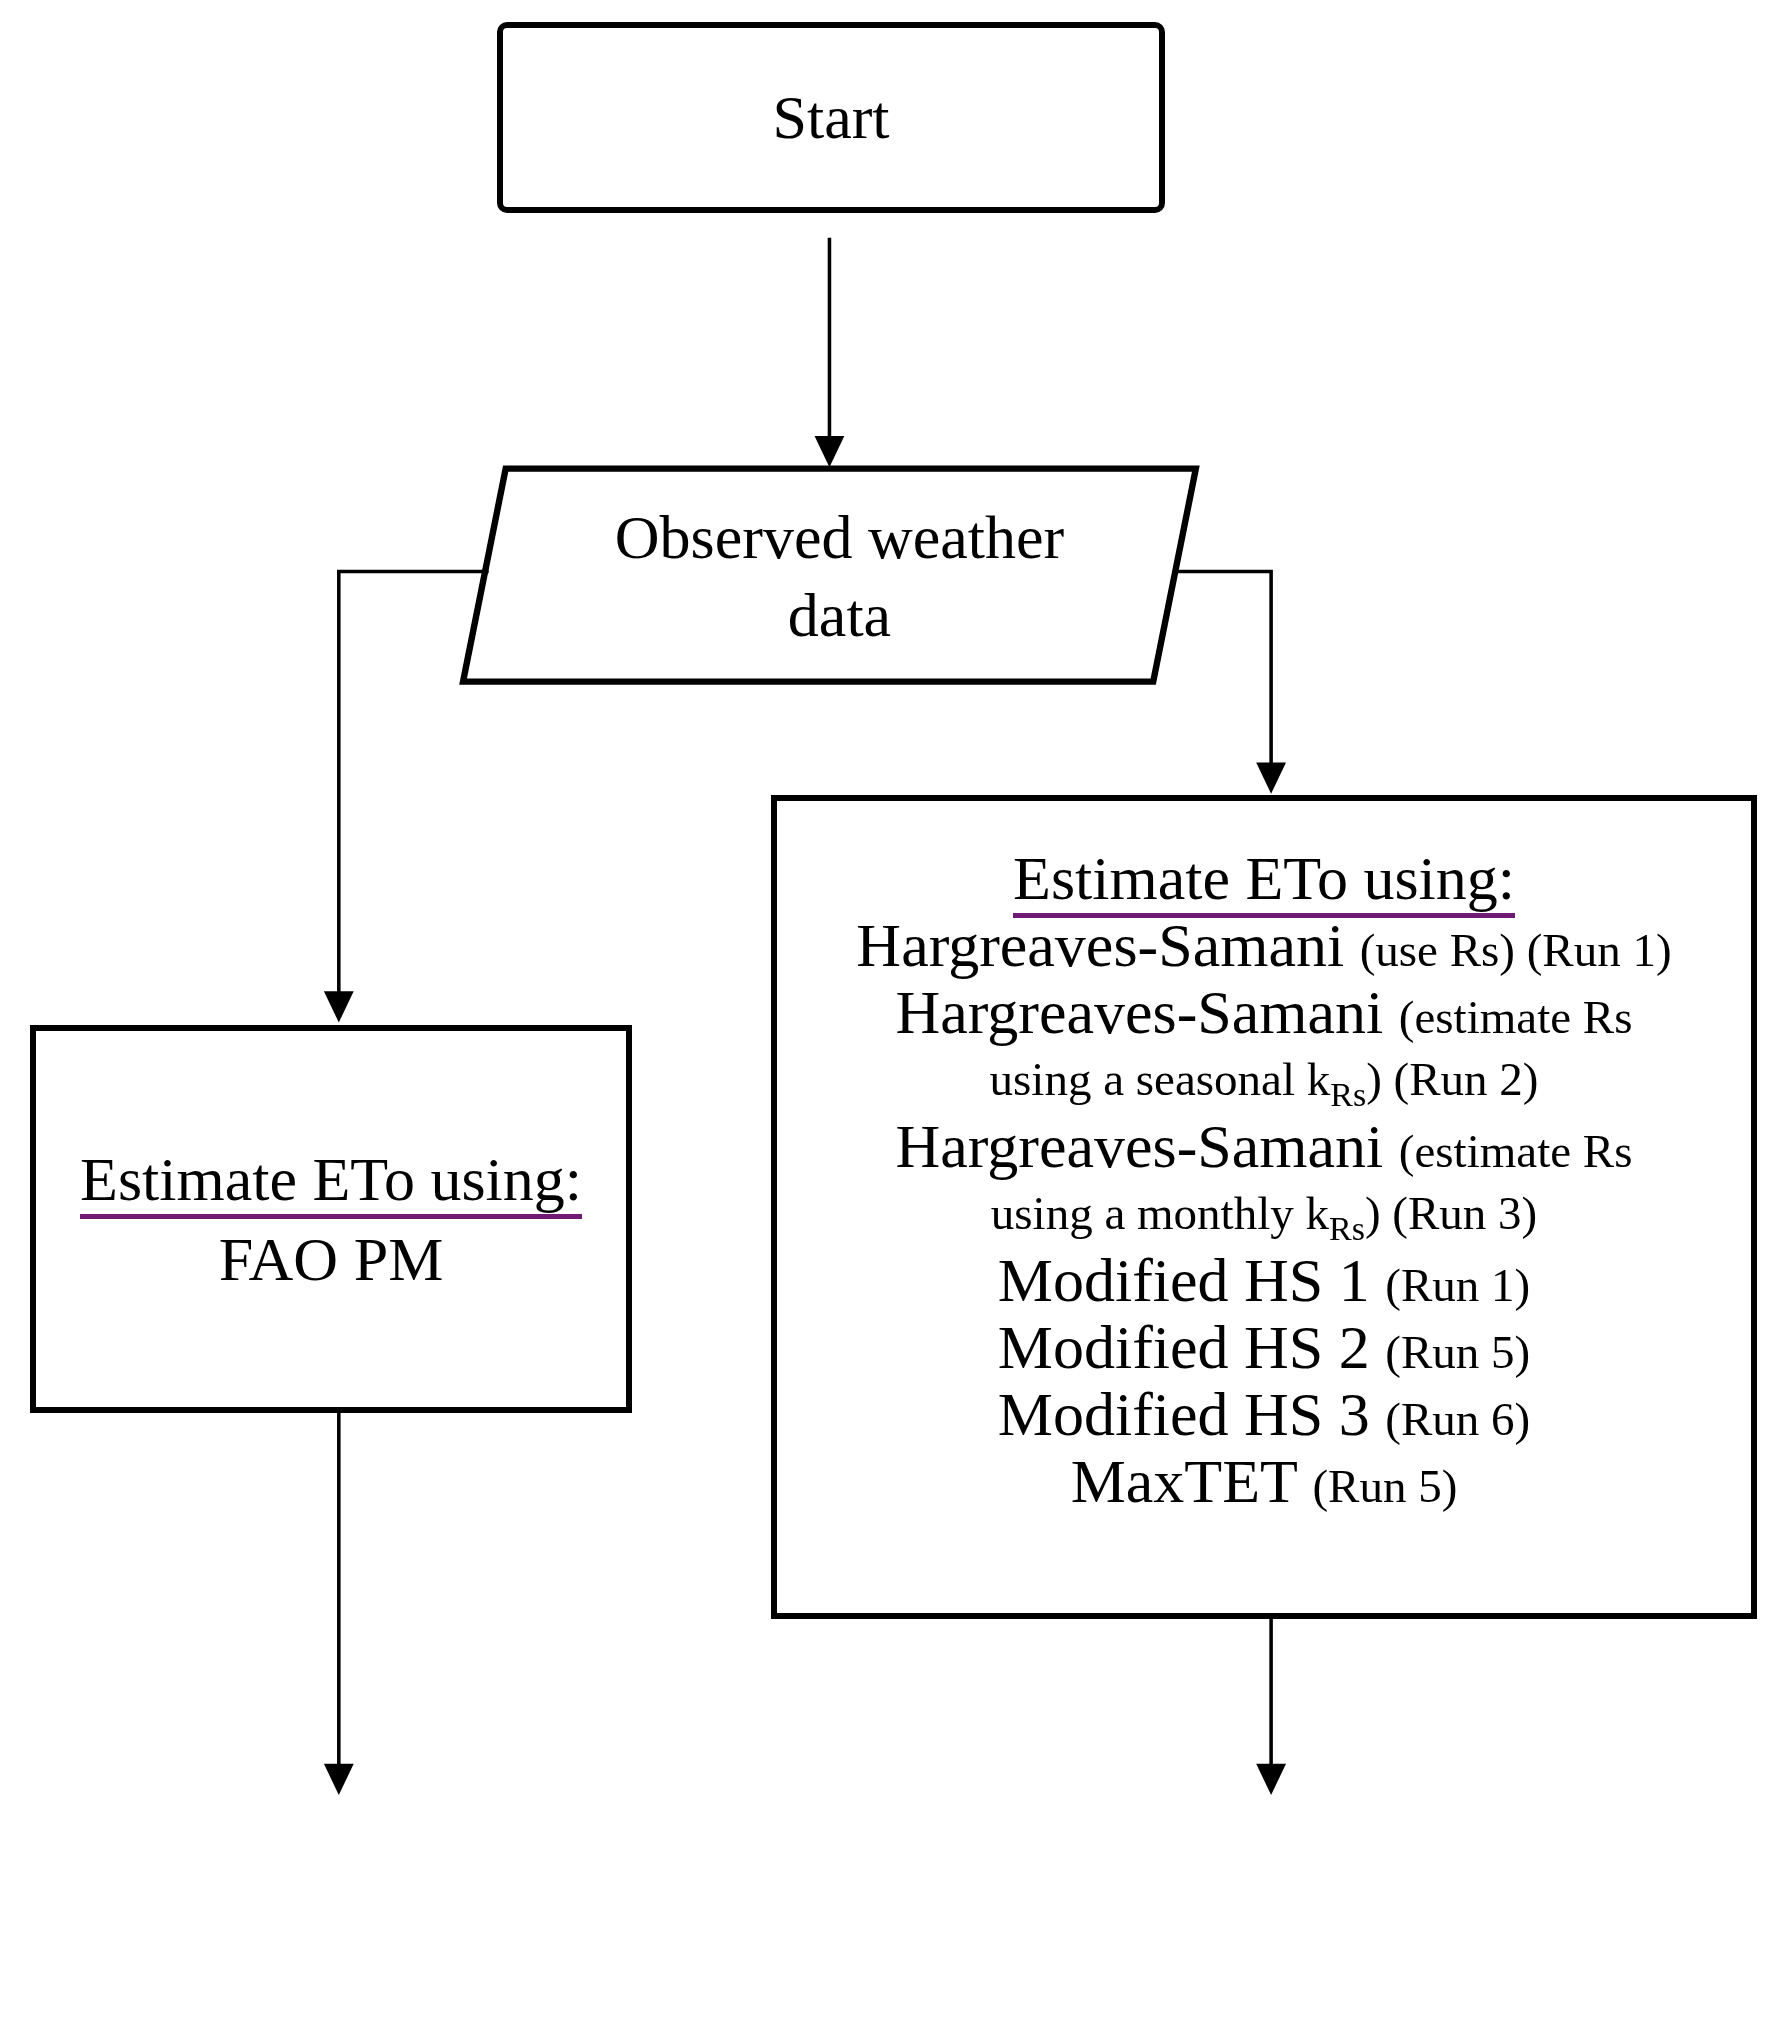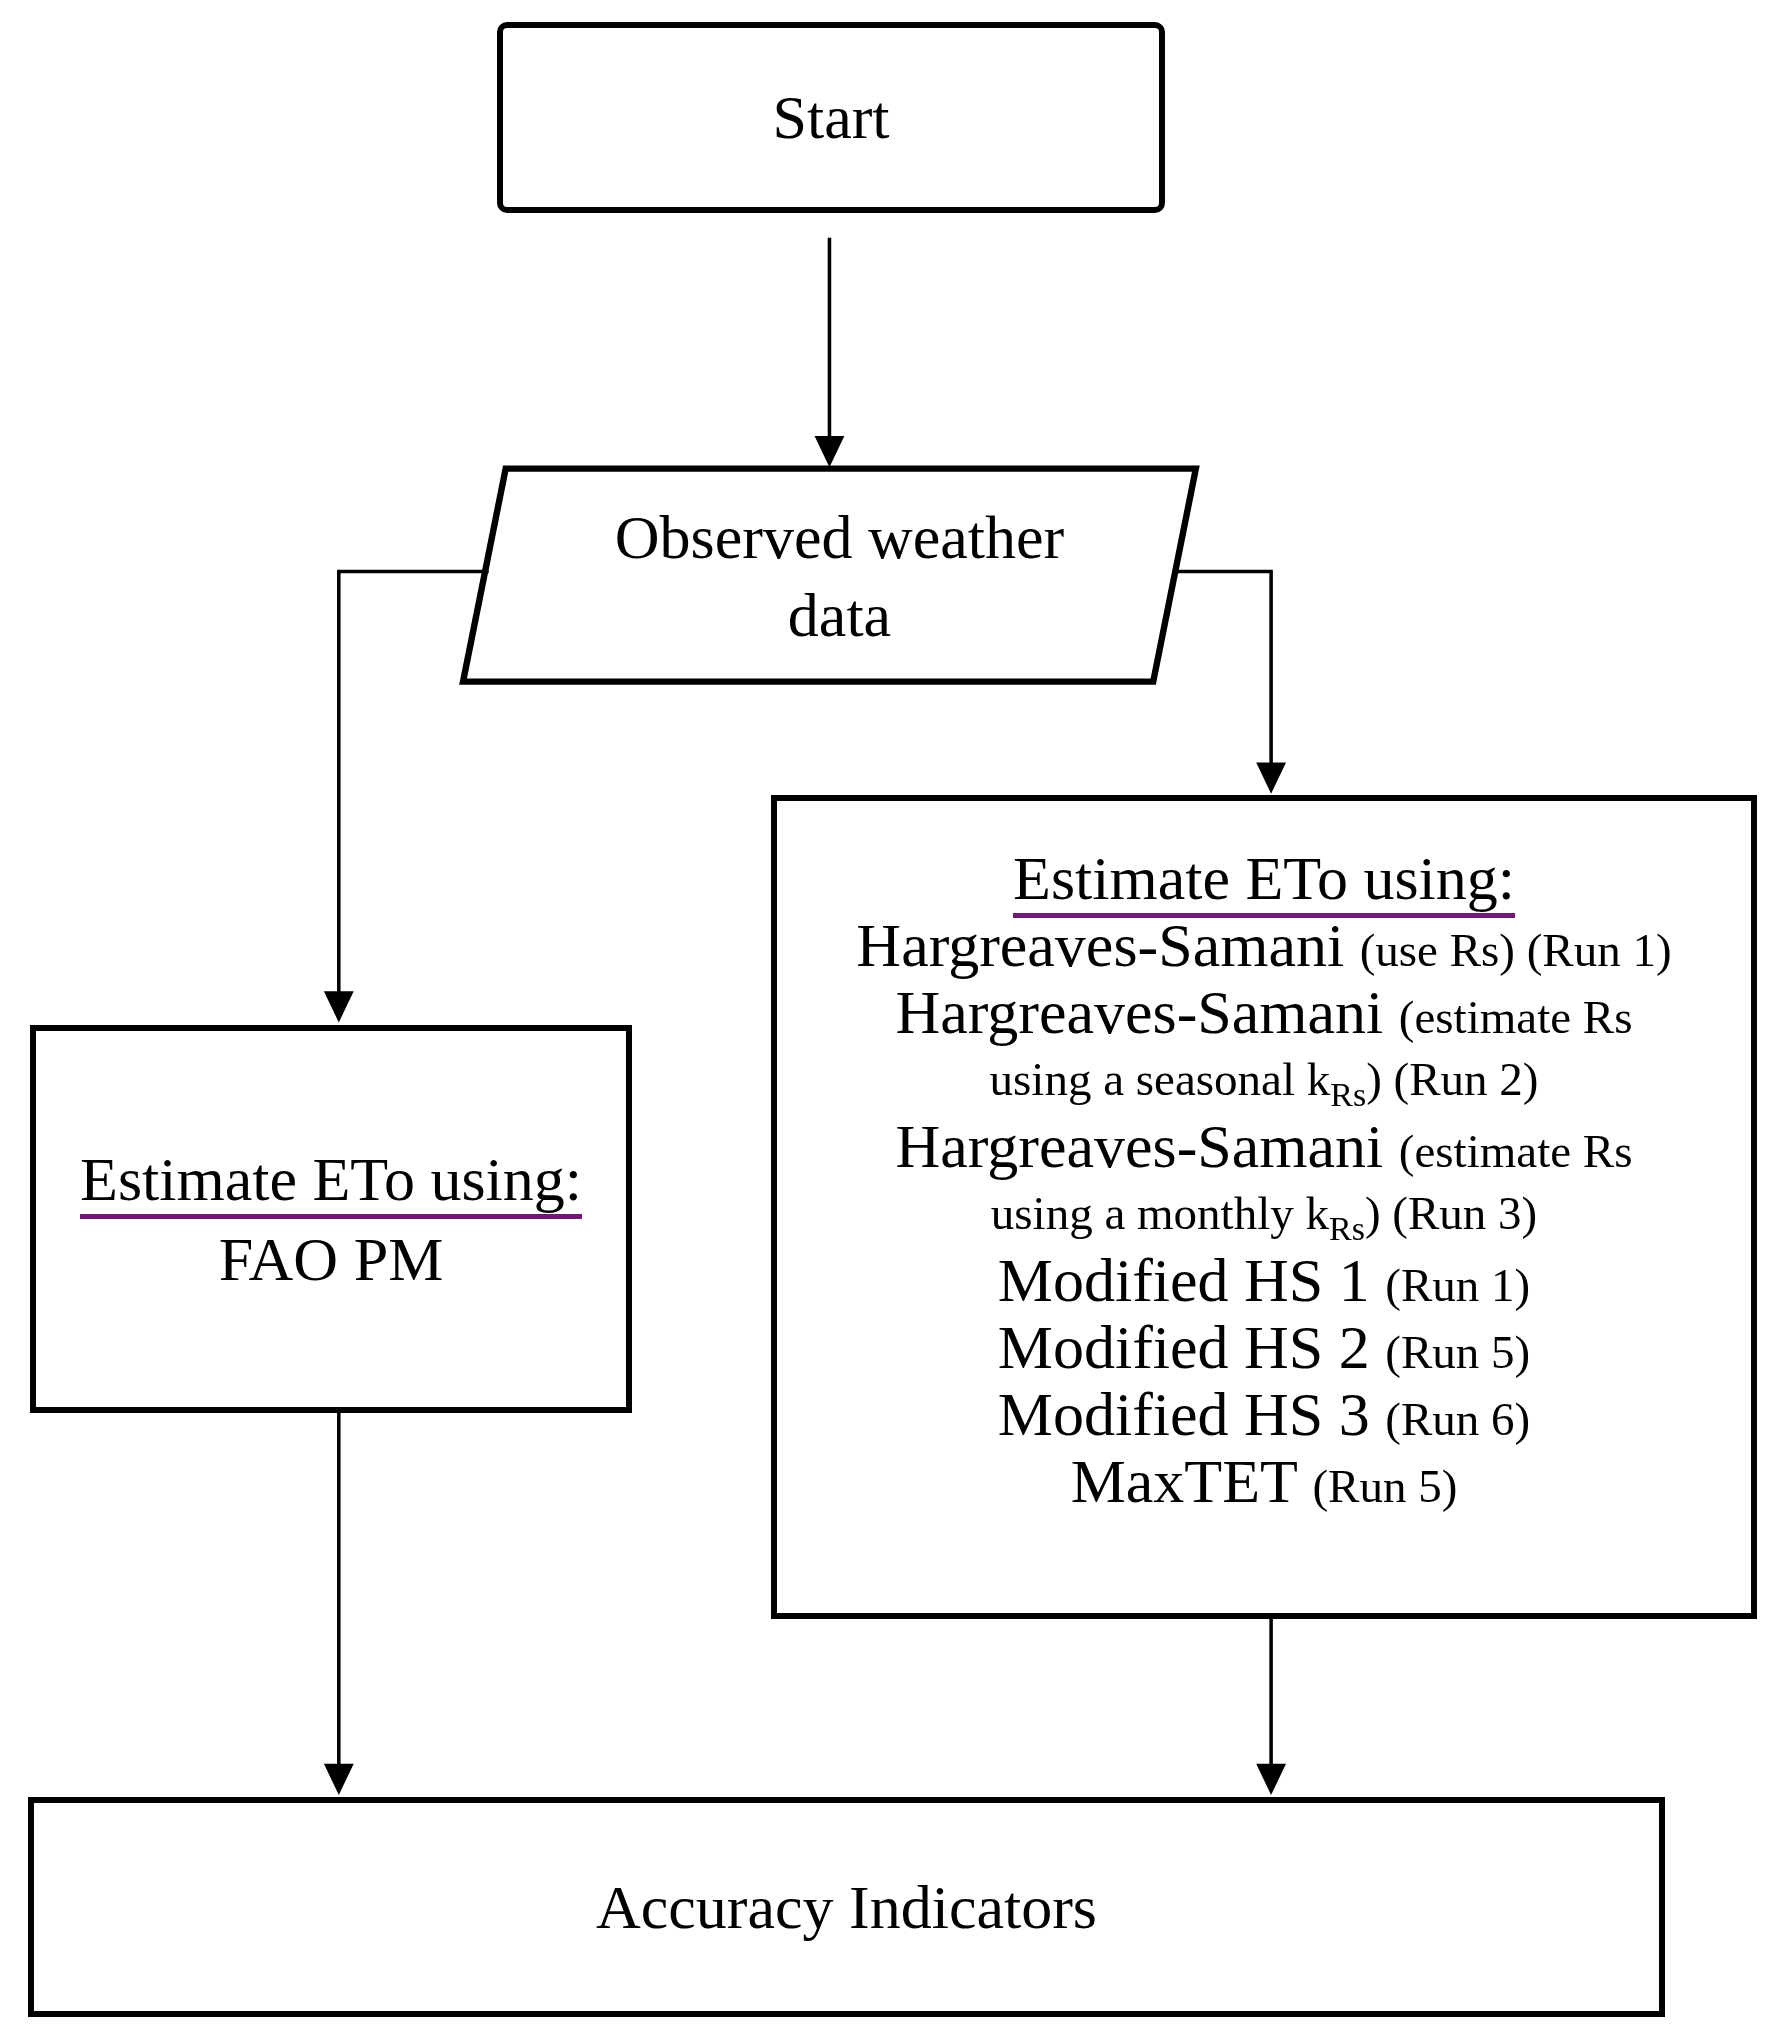--- a/index.html
+++ b/index.html
@@ -147,18 +147,15 @@
         <div class="method-line"><span class="txt-small">using a seasonal k</span><span class="txt-small sub">Rs</span><span class="txt-small">) (Run 2)</span></div>
         <div class="method-line"><span class="txt-large">Hargreaves-Samani </span><span class="txt-small">(estimate Rs</span></div>
         <div class="method-line"><span class="txt-small">using a monthly k</span><span class="txt-small sub">Rs</span><span class="txt-small">) (Run 3)</span></div>
         <div class="method-line"><span class="txt-large">Modified HS 1 </span><span class="txt-small">(Run 1)</span></div>
         <div class="method-line"><span class="txt-large">Modified HS 2 </span><span class="txt-small">(Run 5)</span></div>
         <div class="method-line"><span class="txt-large">Modified HS 3 </span><span class="txt-small">(Run 6)</span></div>
         <div class="method-line"><span class="txt-large">MaxTET </span><span class="txt-small">(Run 5)</span></div>
       </div>
   </div>
 
-  <div class="node center" id="accuracy-node">
-    <div>Accuracy Indicators</div>
-  </div>
 
 </div>
 
 
 </body></html>

